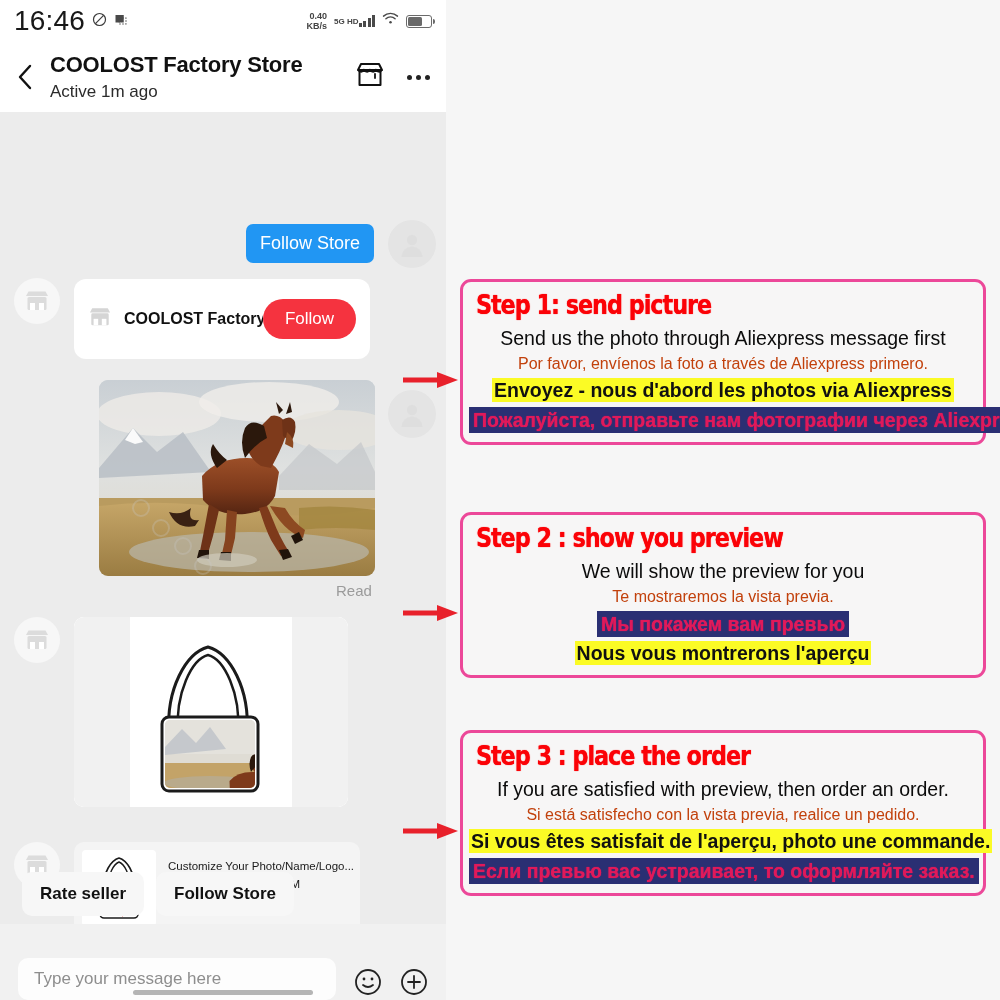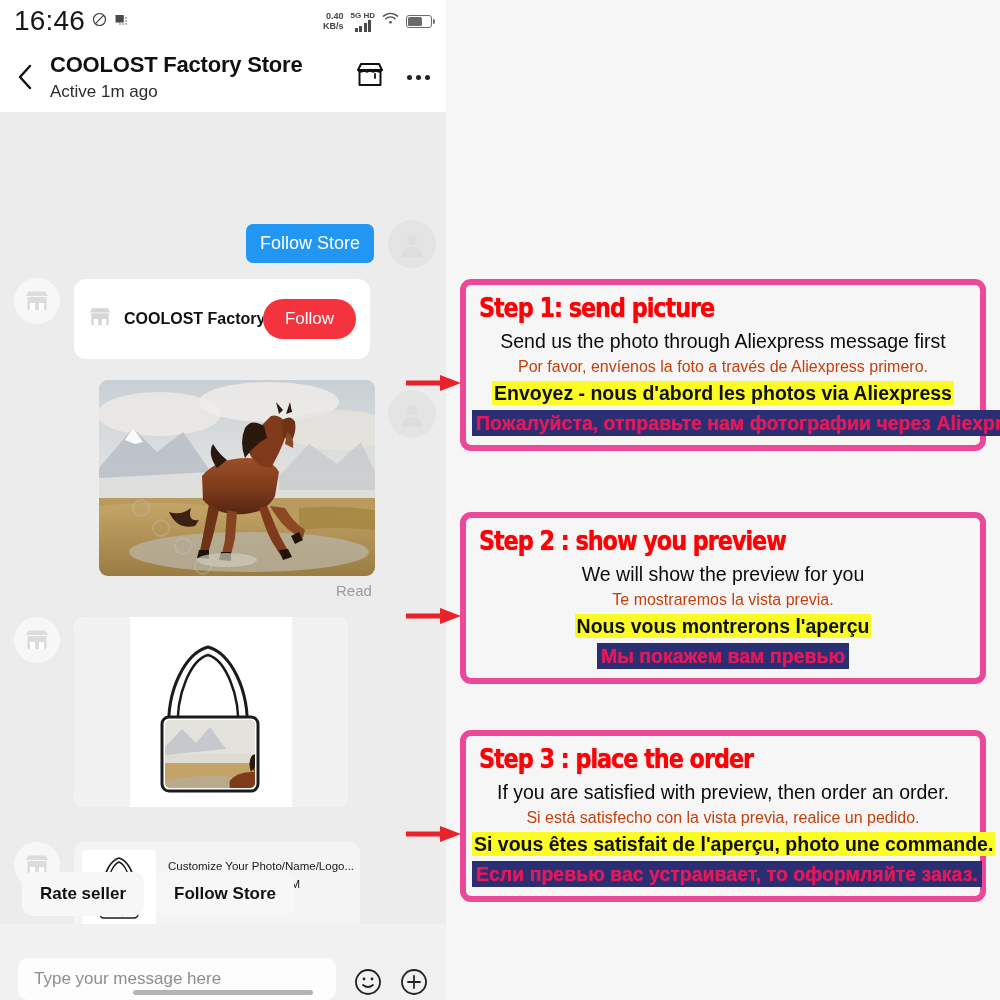--- a/index.html
+++ b/index.html
@@ -117,21 +117,21 @@
   }
   .composer input::placeholder { color:#8e8e8e; }
   .comp-icons { display:flex; gap: 18px; margin-left: 18px; }
   .home-indicator { position:absolute; left: 50%; transform: translateX(-50%); bottom: 5px; width: 180px; height: 5px; background:#b5b5b5; border-radius: 3px; }
 
   
   .right-panel { position:absolute; left: 446px; top:0; width: 554px; height: 1000px; background: #f6f6f6; }
   .arrow { position: absolute; left: -62px; width: 58px; height: 20px; }
   .step-box {
     position: absolute; left: 14px; width: 526px;
-    border: 6px solid #ec4899; border-radius: 11px;
+    border: 3px solid #ec4899; border-radius: 11px;
     background: #f7f6f6;
     padding: 8px 6px 10px 6px;
   }
   .step-title {
     font-family: "DejaVu Sans", sans-serif;
     font-weight: bold; color: #fb0207; font-size: 26px;
     letter-spacing: -1.2px;
     transform: scaleX(.86); transform-origin: left center;
     text-shadow: 0 0 1px #fb0207;
     padding-left: 8px;
@@ -169,21 +169,21 @@
               <rect x="2" y="4" width="11" height="10" fill="#4a4a4a"></rect>
               <rect x="7" y="8" width="9" height="8" fill="none" stroke="#4a4a4a" stroke-width="1.4" stroke-dasharray="2 2"></rect>
             </svg>
         </span>
       </div>
       <div class="sb-right">
         <div class="sb-speed">
           <div>0.40</div>
           <div>KB/s</div>
         </div>
-        <div style="display:flex;flex-direction:column;align-items:center;">
+        <div style="display:flex;flex-direction:row;align-items:center;">
           <div class="sb-5ghd"><span>5G</span> <span>HD</span></div>
           <div class="bars">
               <i></i>
               <i></i>
               <i></i>
               <i></i>
             </div>
         </div>
         <span>
           <svg width="17" height="14" viewBox="0 0 20 16">
@@ -435,22 +435,22 @@
     </div>
 
     <div class="step-box" style="top:512px;">
       <svg class="arrow" style="top:88px;" viewBox="0 0 58 20">
         <line x1="2" y1="10" x2="40" y2="10" stroke="#e8212b" stroke-width="5"></line>
         <polygon points="36,2 57,10 36,18" fill="#e8212b"></polygon>
       </svg>
       <div class="step-title">Step 2 : show you preview</div>
       <div class="ln ln-en">We will show the preview for you</div>
       <div class="ln ln-es">Te mostraremos la vista previa.</div>
+      <div class="ln ln-ru"><span>Мы покажем вам превью</span></div>
       <div class="ln ln-fr"><span>Nous vous montrerons l'aperçu</span></div>
-      <div class="ln ln-ru"><span>Мы покажем вам превью</span></div>
     </div>
 
     <div class="step-box" style="top:730px;">
       <svg class="arrow" style="top:88px;" viewBox="0 0 58 20">
         <line x1="2" y1="10" x2="40" y2="10" stroke="#e8212b" stroke-width="5"></line>
         <polygon points="36,2 57,10 36,18" fill="#e8212b"></polygon>
       </svg>
       <div class="step-title">Step 3 : place the order</div>
       <div class="ln ln-en">If you are satisfied with preview, then order an order.</div>
       <div class="ln ln-es">Si está satisfecho con la vista previa, realice un pedido.</div>

